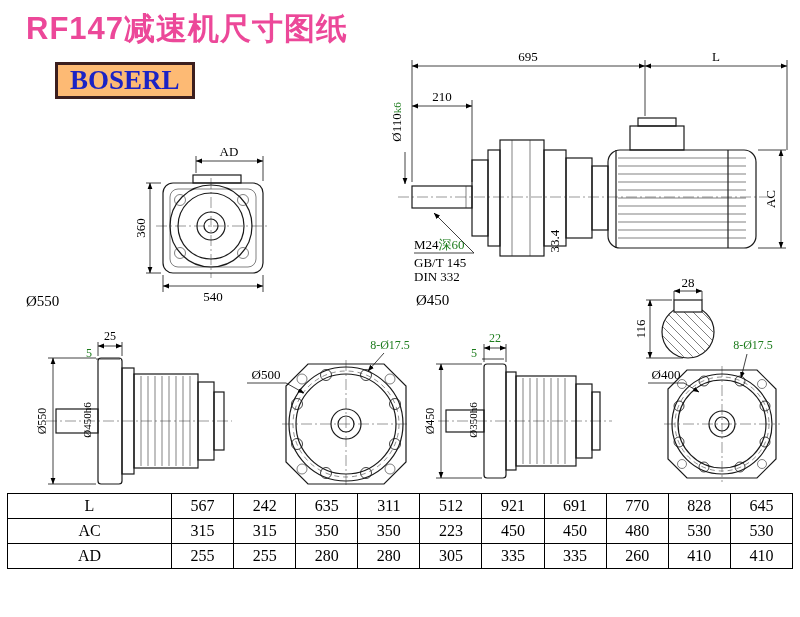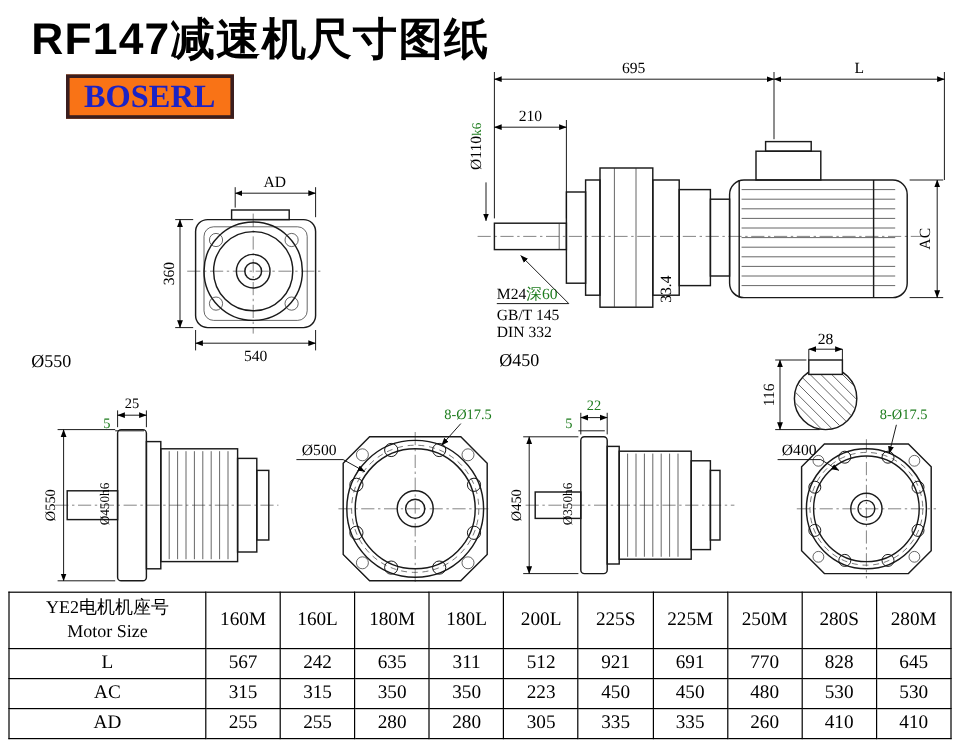--- a/index.html
+++ b/index.html
@@ -1,18 +1,18 @@
 <!DOCTYPE html>
 <html><head>
 <meta charset="utf-8">
 <style>
   html,body{margin:0;padding:0}
   body{width:800px;height:617px;background:#fff;position:relative;overflow:hidden;font-family:"Liberation Serif",serif}
-  .title{position:absolute;left:26px;top:8px;font-family:"Liberation Sans",sans-serif;font-weight:700;font-size:37px;color:#000000;letter-spacing:1px}
-  .logo{position:absolute;left:55px;top:62px;border:3px solid #3b1e1e;color:#1c23c4;font-family:"Liberation Serif",serif;font-weight:700;font-size:27px;line-height:31px;padding:0 12px;background:#f97316}
+  .title{position:absolute;left:26px;top:8px;font-family:"Liberation Sans",sans-serif;font-weight:700;font-size:31px;color:#ec4899;letter-spacing:1px}
+  .logo{position:absolute;left:55px;top:62px;border:3px solid #3b1e1e;color:#1c23c4;font-family:"Liberation Serif",serif;font-weight:700;font-size:27px;line-height:31px;padding:0 12px;background:#fdba74}
   svg.drawing{position:absolute;left:0;top:0}
   .ln{fill:none;stroke:#1a1a1a;stroke-width:1.2}
   .tn{fill:none;stroke:#2b2b2b;stroke-width:.6}
   .dm{fill:none;stroke:#111;stroke-width:.8}
   .cl{fill:none;stroke:#555;stroke-width:.6;stroke-dasharray:11 3 2 3}
   .bc{fill:none;stroke:#444;stroke-width:.6;stroke-dasharray:5 4}
   .wh{fill:#fff;stroke:#1a1a1a;stroke-width:1.2}
   svg text{fill:#000;font-family:"Liberation Serif",serif;font-size:13px}
   .t12{font-size:12px}.t11{font-size:11px}.t15{font-size:15px}
   .grn{fill:#1d7c1d}
@@ -236,36 +236,20 @@
         <col>
         <col>
         <col>
         <col>
         <col>
         <col>
         <col>
         <col>
       </colgroup>
     <tbody>
-        <tr class="hdr">
-      <td>
-        <div class="hcn">YE2电机机座号</div>
-        <div class="hen">Motor Size</div>
-      </td>
-      <td>160M</td>
-      <td>160L</td>
-      <td>180M</td>
-      <td>180L</td>
-      <td>200L</td>
-      <td>225S</td>
-      <td>225M</td>
-      <td>250M</td>
-      <td>280S</td>
-      <td>280M</td>
-    </tr>
     <tr class="data">
       <td>L</td>
       <td>567</td>
       <td>242</td>
       <td>635</td>
       <td>311</td>
       <td>512</td>
       <td>921</td>
       <td>691</td>
       <td>770</td>

